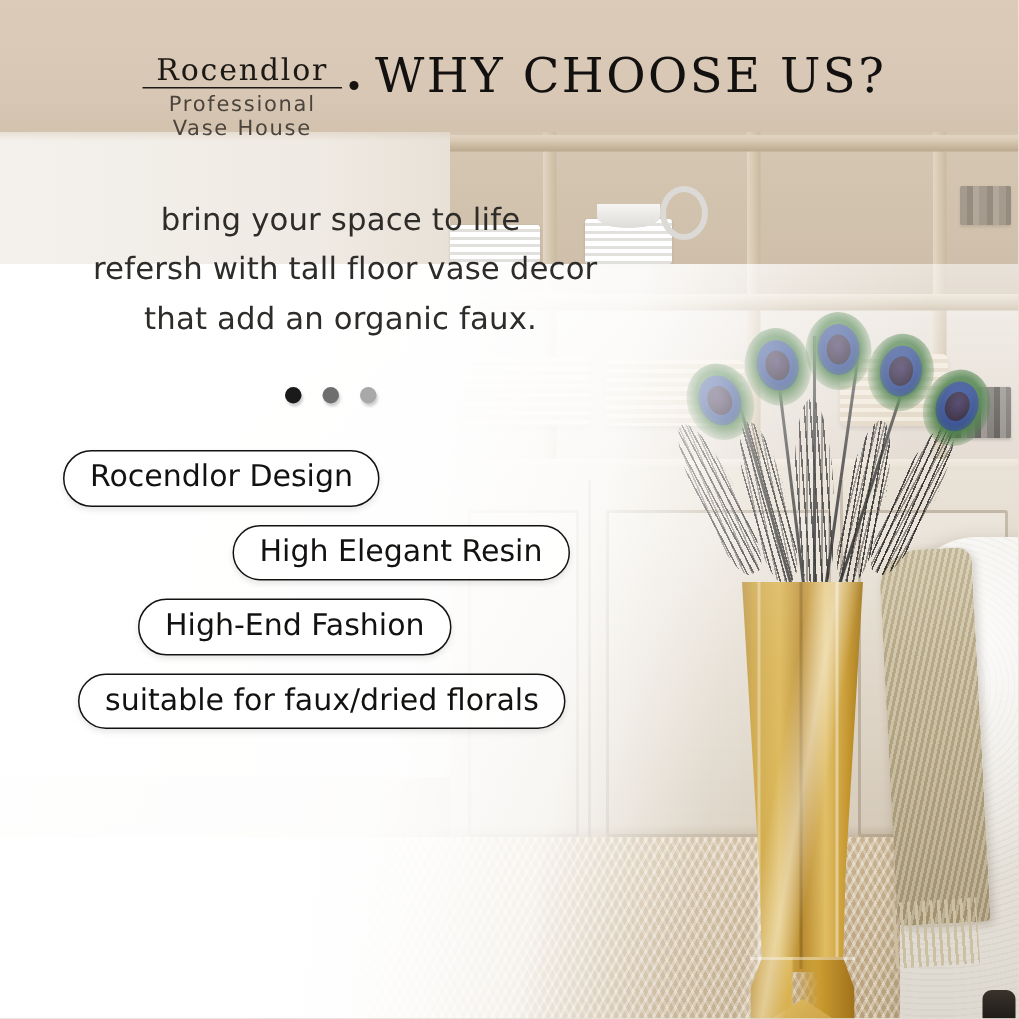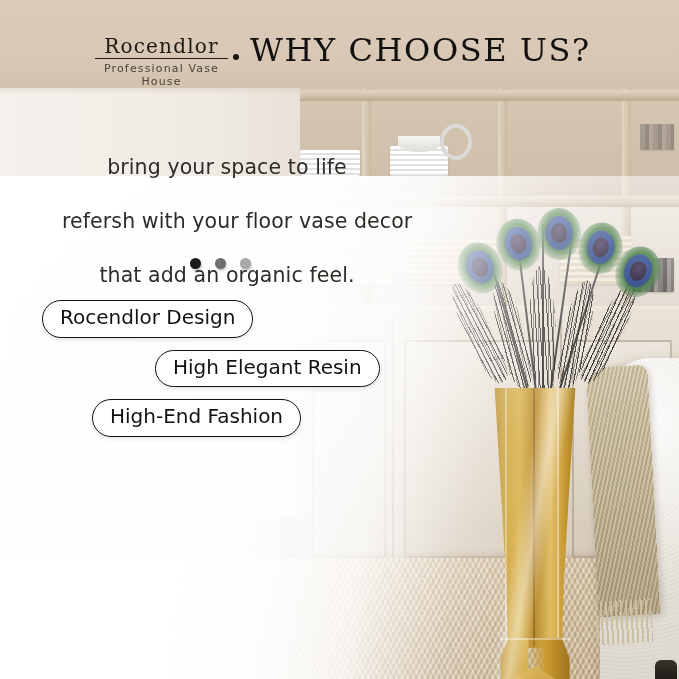--- a/index.html
+++ b/index.html
@@ -127,30 +127,30 @@
 
   
   .topbar{position:absolute;left:0;top:0;width:679px;height:88px;
         background:linear-gradient(180deg,#dccbb8 0%,#d8c7b4 72%,#d3c2ae 100%);}
   .topbar-fade{position:absolute;left:0;top:80px;width:679px;height:14px;
         background:linear-gradient(180deg,rgba(211,194,174,.85),rgba(255,255,255,0));}
 
   .logo{position:absolute;left:95px;top:36px;width:133px;text-align:center;}
   .logo-name{font-family:"DejaVu Serif", serif;font-size:20px;letter-spacing:1.2px;
         color:#1c1915;line-height:1;padding-bottom:2px;border-bottom:1.4px solid #1c1915;}
-  .logo-sub{font-family:"DejaVu Sans", sans-serif;font-size:11px;letter-spacing:1.15px;
+  .logo-sub{font-family:"DejaVu Sans", sans-serif;font-size:14px;letter-spacing:1.15px;
         color:#4a443c;margin-top:3px;}
   .bullet-dot{position:absolute;left:233px;top:54px;width:6px;height:6px;border-radius:50%;background:#17140f;}
   .headline{position:absolute;left:250px;top:31px;font-family:"DejaVu Serif", serif;
         font-size:32px;letter-spacing:1.6px;color:#131110;white-space:nowrap;}
 
   
   .copy{position:absolute;left:62px;top:130px;width:330px;text-align:center;
         font-size:20.5px;line-height:33px;color:#2e2c29;letter-spacing:.1px;}
-  .copy div{white-space:nowrap;margin-top:21px;}
+  .copy div{white-space:nowrap;}
 
   .dots{position:absolute;left:190px;top:258px;display:flex;gap:14px;align-items:center;}
   .dot{width:11px;height:11px;border-radius:50%;box-shadow:1px 2px 2px rgba(0,0,0,.20);}
 
   
   .pills{position:absolute;left:0;top:300px;width:460px;}
   .pill-row{display:flex;gap:12px;margin-bottom:12px;}
   .pill{display:inline-block;border:1.7px solid #131211;border-radius:999px;
         padding:5px 17px 7px;font-size:20px;line-height:1.18;color:#131211;
         background:rgba(255,255,255,.86);white-space:nowrap;
@@ -262,35 +262,38 @@
 
   <div class="logo">
     <div class="logo-name">Rocendlor</div>
     <div class="logo-sub">Professional Vase House</div>
   </div>
   <div class="bullet-dot"></div>
   <div class="headline">WHY CHOOSE US?</div>
 
   <div class="copy">
     <div>bring your space to life</div>
-    <div>refersh with your floor vase decor</div>
-    <div>that add an organic feel.</div>
+    <div>refersh with tall floor vase decor</div>
+    <div>that add an organic faux.</div>
   </div>
 
   <div class="dots" id="dots">
       <span class="dot" style="background: rgb(26, 26, 26);"></span>
       <span class="dot" style="background: rgb(110, 110, 110);"></span>
       <span class="dot" style="background: rgb(168, 168, 168);"></span>
     </div>
 
   <div class="pills" id="pills">
       <div class="pill-row" style="padding-left: 42px;">
         <span class="pill">Rocendlor Design</span>
       </div>
       <div class="pill-row" style="padding-left: 155px;">
         <span class="pill">High Elegant Resin</span>
       </div>
       <div class="pill-row" style="padding-left: 92px; text-align: right;">
         <span class="pill">High-End Fashion</span>
       </div>
+      <div class="pill-row" style="padding-left: 52px;">
+        <span class="pill">suitable for faux/dried florals</span>
+      </div>
     </div>
 
 </div>
 
 </body></html>

